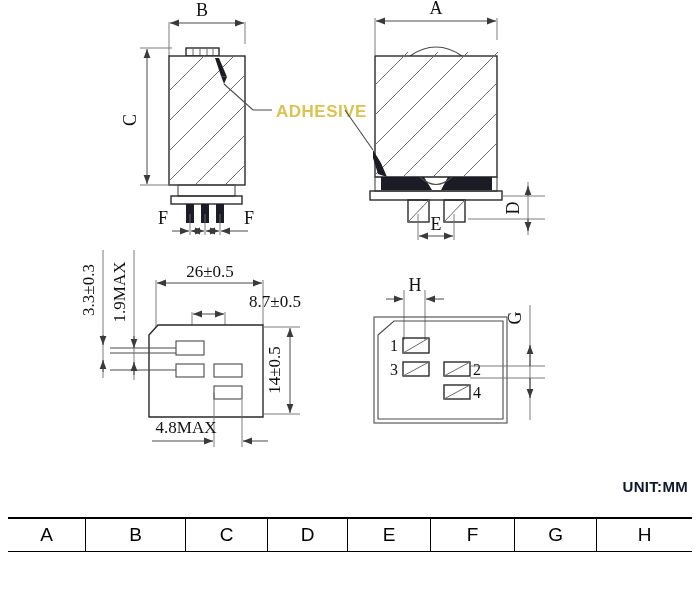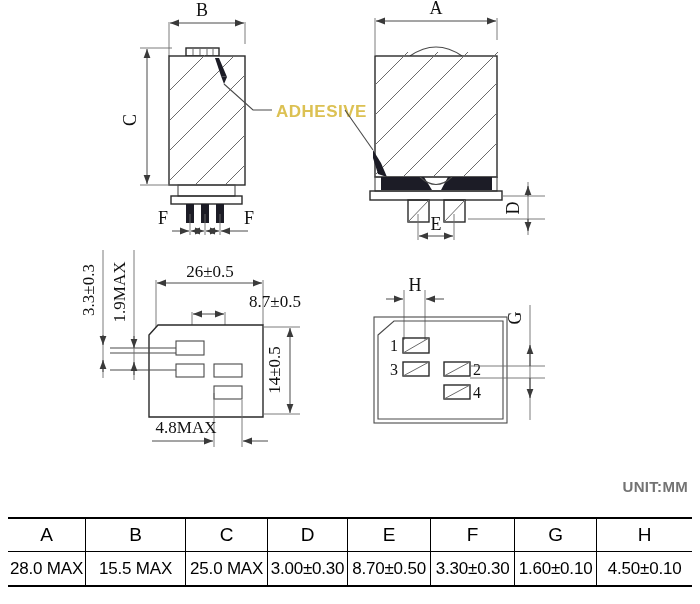--- a/index.html
+++ b/index.html
@@ -64,21 +64,21 @@
   table.dim-table td.first { border-left: none; }
   table.dim-table td.last  { border-right: none; }
 
   #unit-label {
     position: absolute;
     right: 12px;
     top: 478px;
     font-family: "Liberation Sans", sans-serif;
     font-size: 15px;
     font-weight: 600;
-    color: #737373;
+    color: #0f172a;
     letter-spacing: 0.3px;
   }
 
   
   .dim-txt {
     font-family: "Liberation Serif", serif;
     font-size: 17px;
     fill: #111;
   }
   .letter-txt {
@@ -375,25 +375,15 @@
       <tr class="head-row">
         <td class="first" style="width:11.4%">A</td>
         <td style="width:14.6%">B</td>
         <td style="width:12.0%">C</td>
         <td style="width:11.6%">D</td>
         <td style="width:12.2%">E</td>
         <td style="width:12.2%">F</td>
         <td style="width:12.0%">G</td>
         <td class="last" style="width:14.0%">H</td>
       </tr>
-      <tr class="val-row">
-        <td class="first">28.0 MAX</td>
-        <td>15.5 MAX</td>
-        <td>25.0 MAX</td>
-        <td>3.00±0.30</td>
-        <td>8.70±0.50</td>
-        <td>3.30±0.30</td>
-        <td>1.60±0.10</td>
-        <td class="last">4.50±0.10</td>
-      </tr>
     </tbody>
   </table>
 </div>
 
 </body></html>

